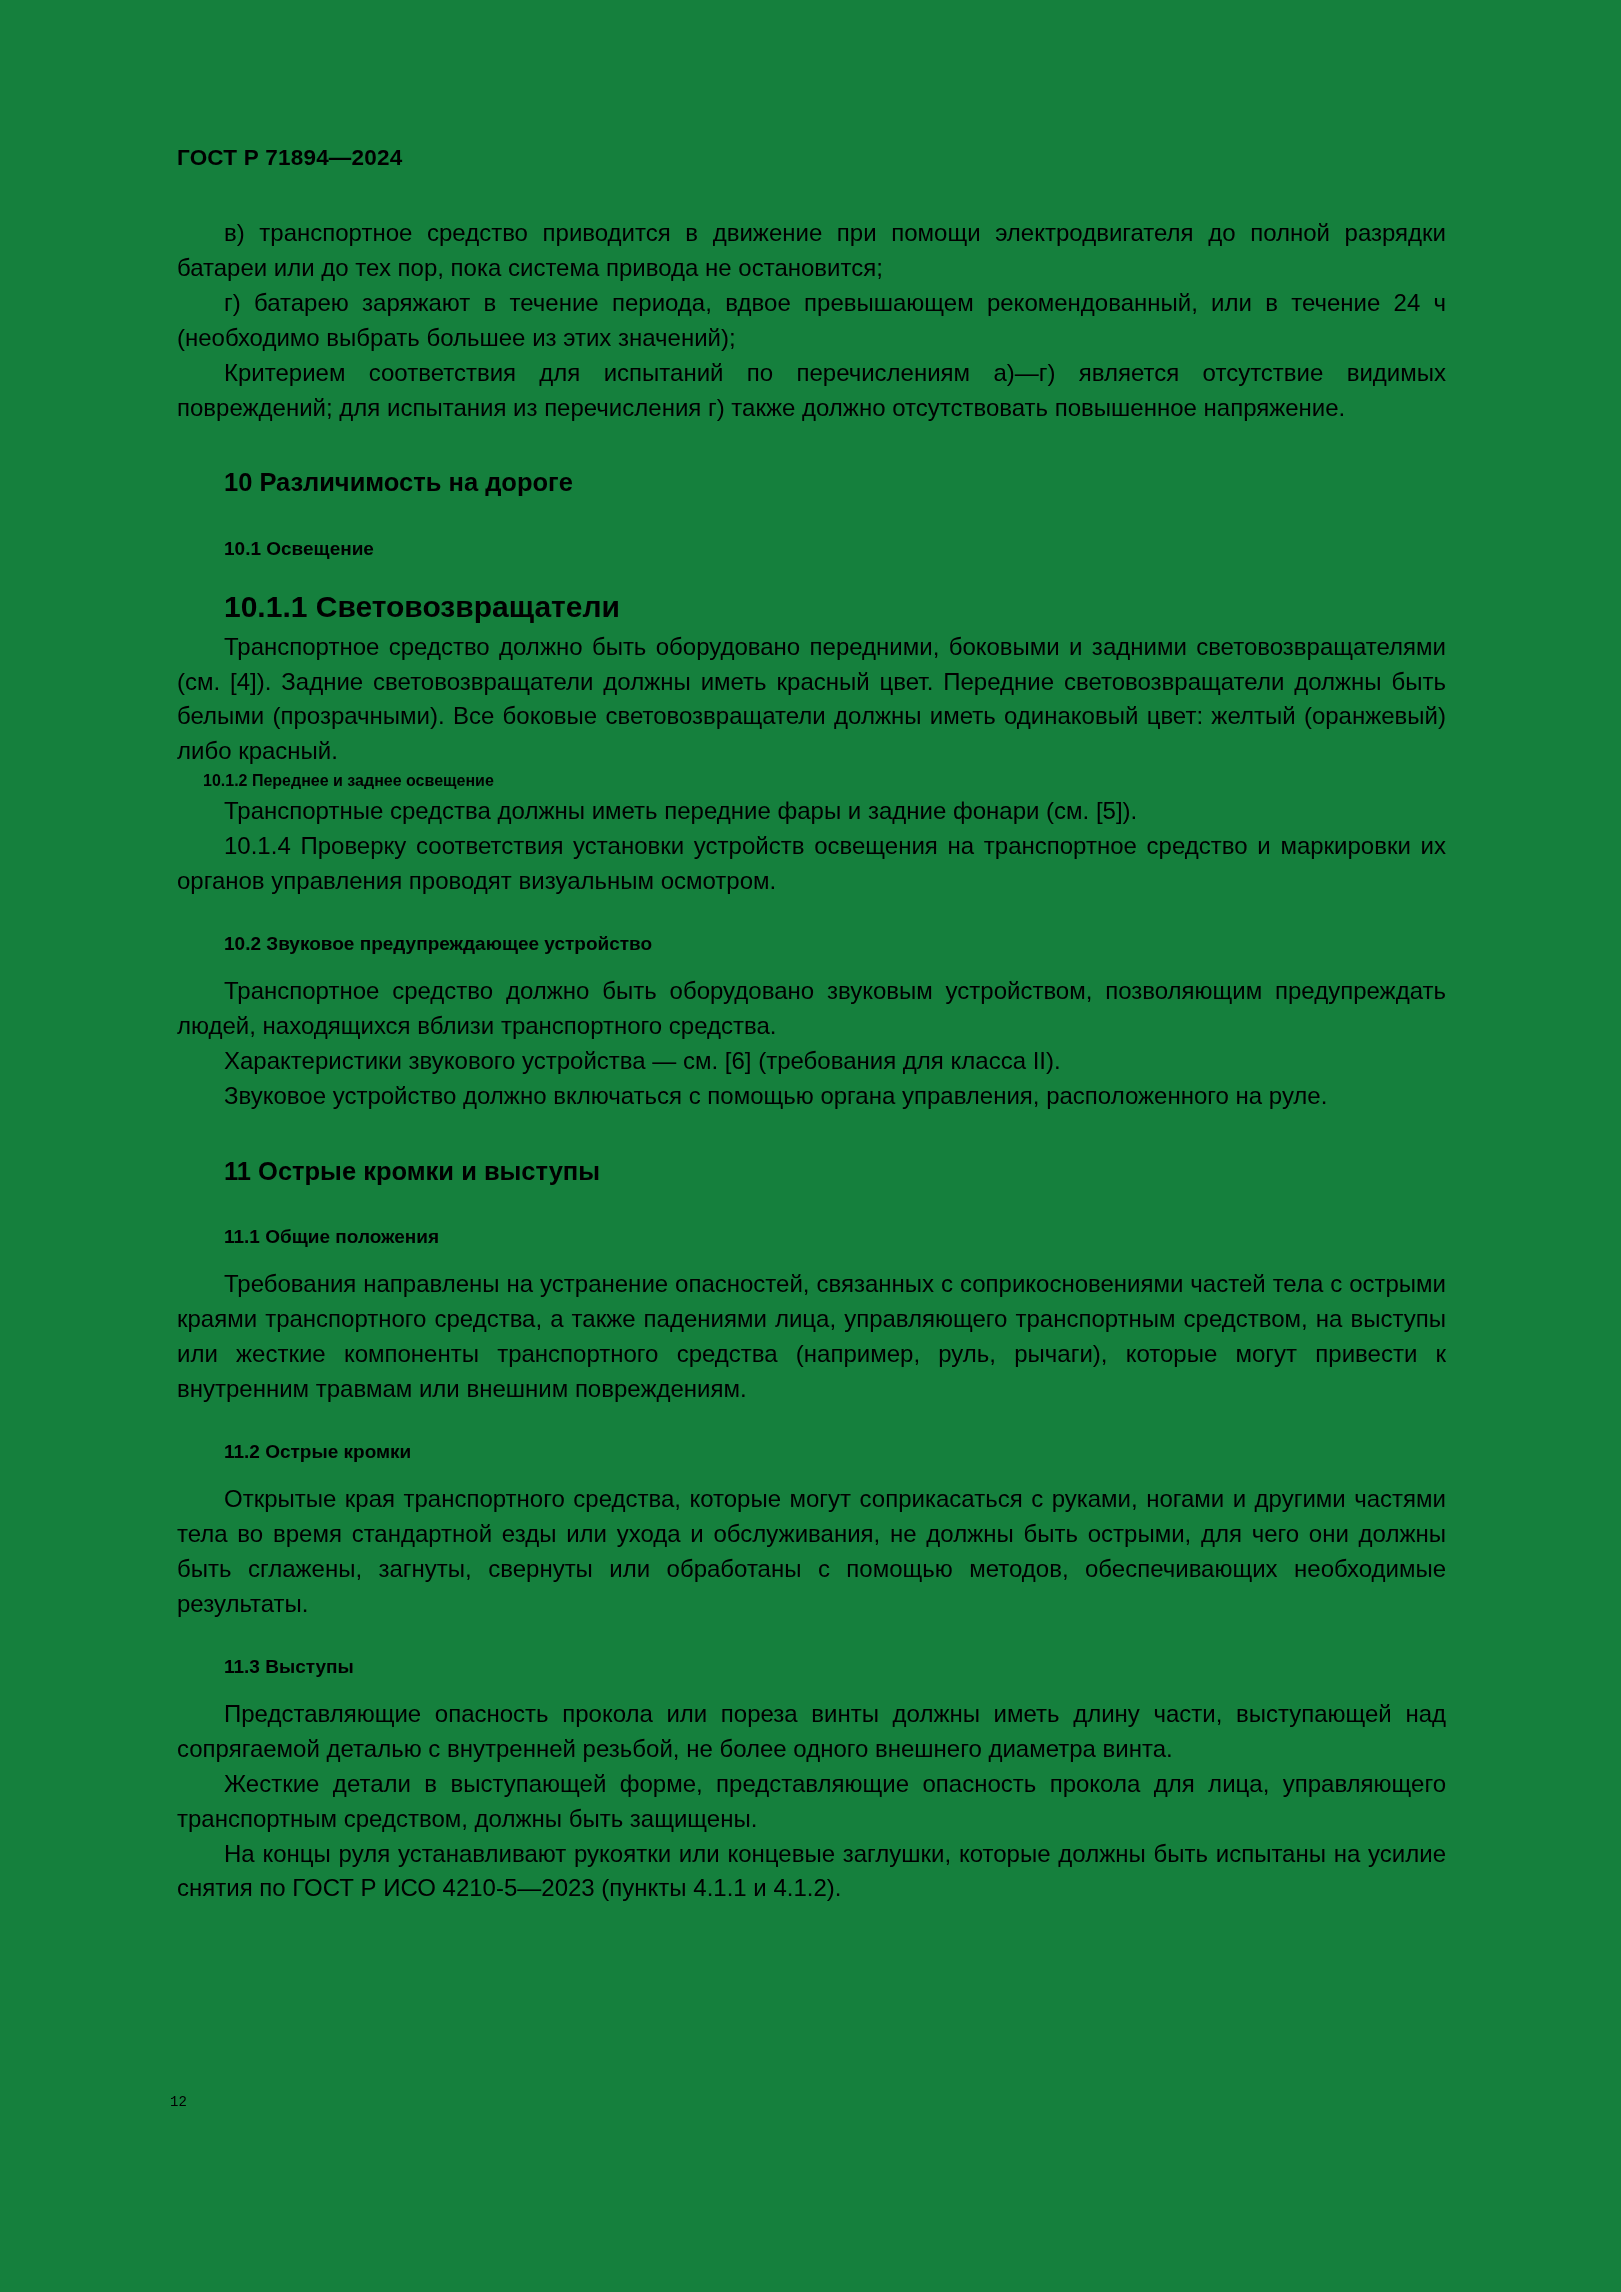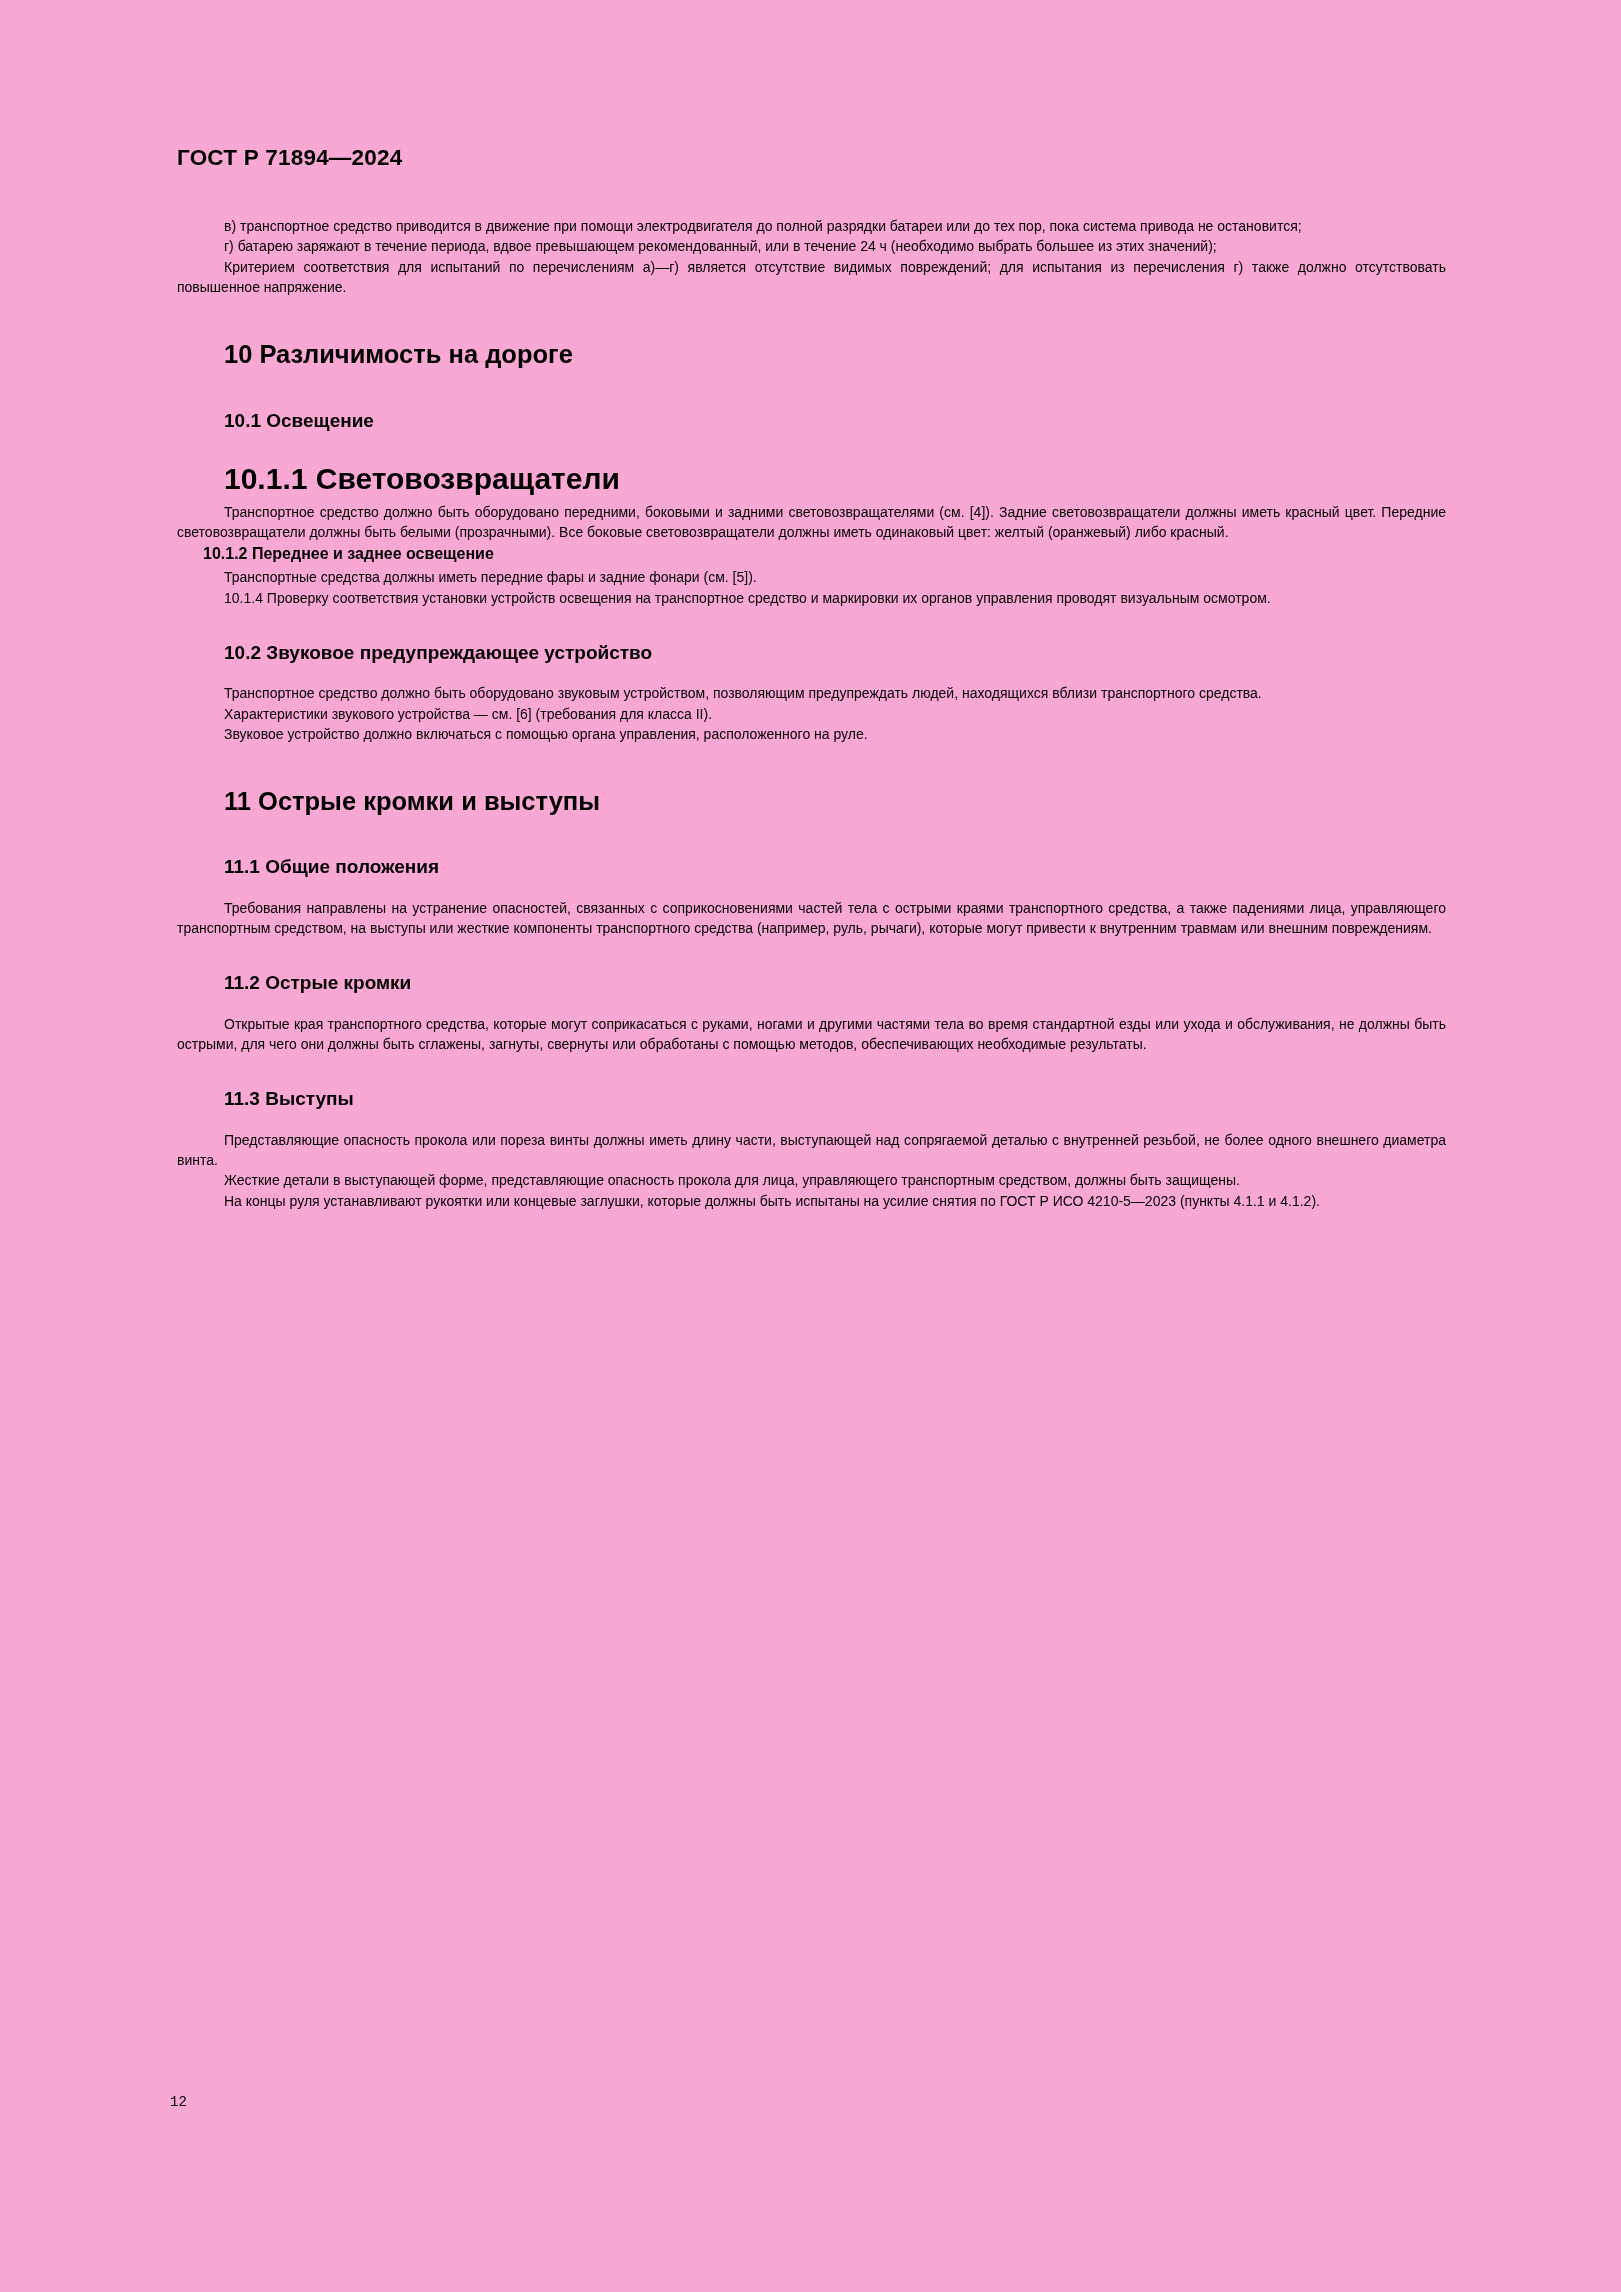--- a/index.html
+++ b/index.html
@@ -9,38 +9,38 @@
   }
   body {
     font-family: "Liberation Sans", sans-serif;
     color: #000000;
   }
   .page {
     position: relative;
     width: 1621px;
     height: 2293px;
     margin: 0 auto;
-    background: #f9a8d4;
+    background: #15803d;
     box-sizing: border-box;
   }
   .content {
     position: absolute;
     left: 177px;
     top: 145px;
     width: 1269px;
   }
   .doc-header {
     font-size: 22.5px;
     font-weight: bold;
     letter-spacing: 0.2px;
     margin: 0 0 45px 0;
   }
   p {
     margin: 0;
-    font-size: 14px;
+    font-size: 24px;
     line-height: 1.455;
     text-align: justify;
     text-justify: inter-word;
   }
   p.indent {
     text-indent: 47px;
   }
   .h1 {
     font-size: 25.5px;
     font-weight: bold;

